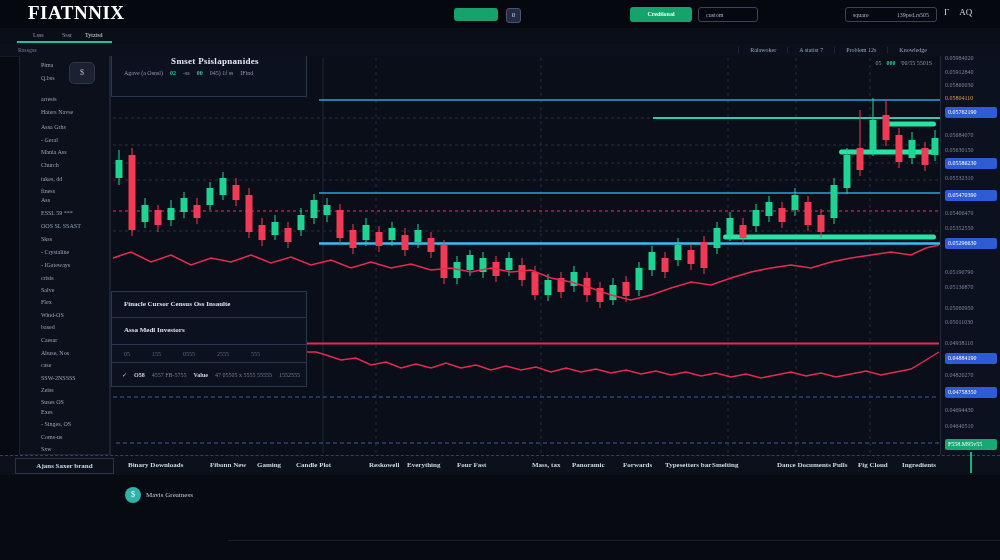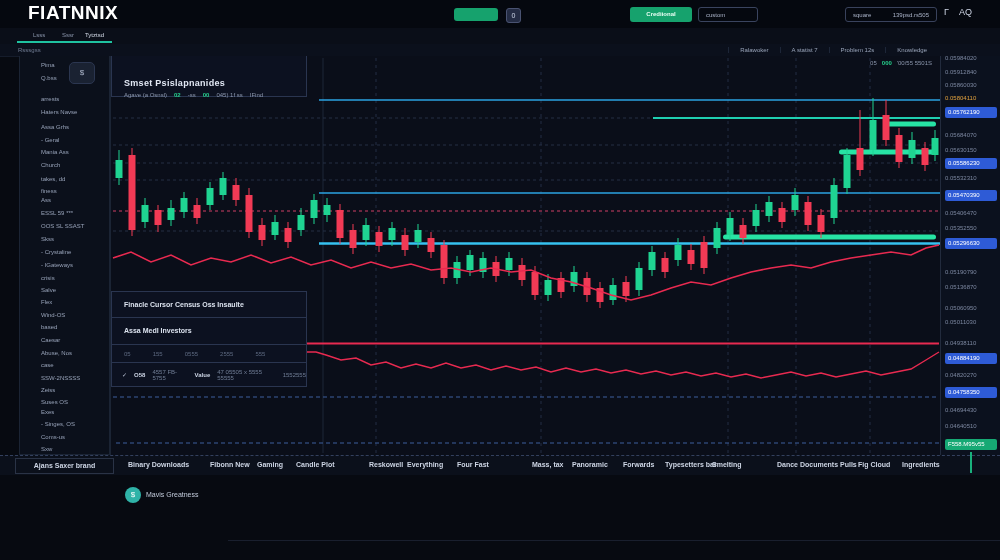--- a/index.html
+++ b/index.html
@@ -1,18 +1,18 @@
 <!DOCTYPE html>
 <html><head>
 <meta charset="utf-8">
 <style>
   html,body{margin:0;padding:0;background:#070a11;}
   body{width:1000px;height:560px;overflow:hidden;}
   .app{position:relative;width:1000px;height:560px;background:#070a11;
-       font-family:Liberation Sans, sans-serif;color:#dde4f0;}
+       font-family:Liberation Serif, serif;color:#dde4f0;}
   
   .topbar{position:absolute;left:0;top:0;width:1000px;height:28px;background:#05080f;border-bottom:1px solid #141b29;}
   .logo{position:absolute;left:28px;top:2px;font-size:19px;font-weight:800;letter-spacing:.5px;color:#ffffff;}
   .btn-pill{position:absolute;left:454px;top:8px;width:44px;height:13px;background:#16a26d;border-radius:3px;font-size:6px;}
   .chip{position:absolute;left:506px;top:8px;width:13px;height:13px;background:#242c44;border:1px solid #4a5372;border-radius:3px;font-size:7px;line-height:13px;text-align:center;color:#cdd5e6;}
   .btn-credential{position:absolute;left:630px;top:7px;width:62px;height:15px;background:#16a26d;border-radius:3px;font-size:6px;line-height:15px;text-align:center;color:#eafff5;font-weight:700;}
   .box-custom{position:absolute;left:698px;top:7px;width:60px;height:15px;border:1px solid #3a445f;border-radius:3px;font-size:6px;line-height:14px;color:#aab3c8;padding-left:7px;box-sizing:border-box;}
   .pair-group{position:absolute;left:845px;top:7px;width:92px;height:15px;border:1px solid #39425c;border-radius:3px;font-size:6px;line-height:14px;color:#aab3c8;display:flex;justify-content:space-between;padding:0 7px;box-sizing:border-box;}
   .top-icons{position:absolute;left:944px;top:7px;display:flex;gap:10px;font-size:9px;color:#cfd6e6;}
   
@@ -27,21 +27,21 @@
   .subitem{font-size:6px;color:#98a3b8;padding:0 11px;border-left:1px solid #1d2638;}
   
   .sidebar{position:absolute;left:19px;top:56px;width:91px;height:399px;background:#0b101b;border:1px solid #1b2434;border-top:none;box-sizing:border-box;}
   .side-icon{position:absolute;left:49px;top:6px;width:24px;height:20px;background:#1a2232;border:1px solid #2b3650;border-radius:5px;font-size:8px;line-height:20px;text-align:center;color:#aeb8cc;}
   .sideitem{position:absolute;left:21px;font-size:6px;color:#97a2b8;white-space:nowrap;}
   
   .chart-area{position:absolute;left:110px;top:56px;width:830px;height:399px;background:#0a0e19;border-left:1px solid #1b2434;box-sizing:border-box;}
   #chartsvg{position:absolute;left:0;top:0;}
   .ov{position:absolute;left:0;background:rgba(12,18,32,.96);border:1px solid #2a3550;box-sizing:border-box;}
   .title-box{top:0;width:196px;height:41px;border-top:none;}
-  .chart-title{margin:22px 0 0 12px;font-size:9px;font-weight:700;color:#e2e8f4;letter-spacing:.3px;}
+  .chart-title{margin:0 0 0 12px;font-size:9px;font-weight:700;color:#e2e8f4;letter-spacing:.3px;text-align:center;}
   .subtitle{margin:4px 0 0 12px;display:flex;gap:7px;font-size:6px;color:#8b96ac;align-items:center;}
   .green{color:#25d08c;font-weight:700;}
   .dim{color:#8b96ac;}
   .p1{top:235px;width:196px;height:27px;font-size:7px;font-weight:700;color:#dbe2ee;line-height:25px;padding-left:12px;}
   .p2{top:262px;width:196px;height:27px;font-size:7px;font-weight:700;color:#dbe2ee;line-height:25px;padding-left:12px;border-top:none;}
   .p3{top:289px;width:196px;height:18px;display:flex;gap:22px;align-items:center;padding-left:12px;font-size:6px;color:#5d6980;border-top:none;}
   .p4{top:307px;width:196px;height:24px;display:flex;gap:7px;align-items:center;padding-left:10px;font-size:6px;color:#707d95;border-top:none;}
   .p4 .chk{color:#b9c2d4;}
   .p4 .brt{color:#ccd4e4;font-weight:700;}
   .ohlc{position:absolute;right:8px;top:4px;display:flex;gap:5px;font-size:6px;color:#8b96ac;}

